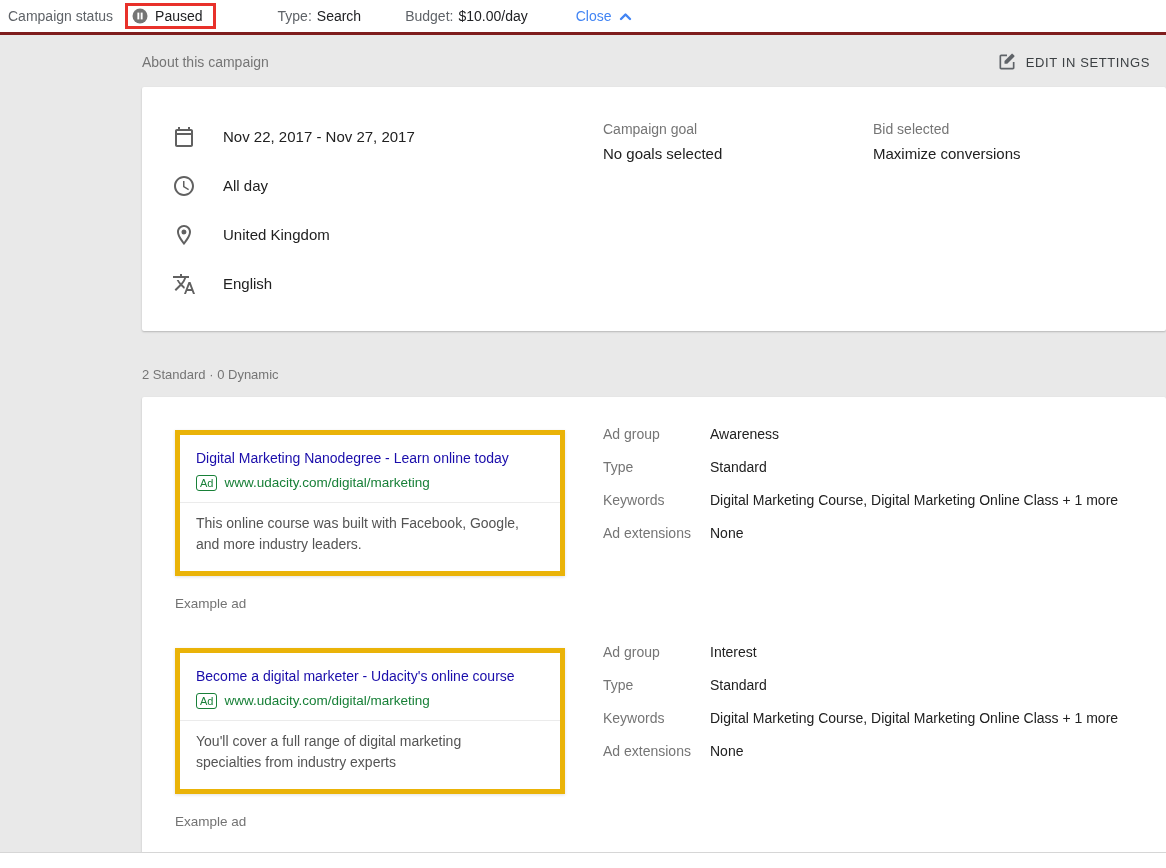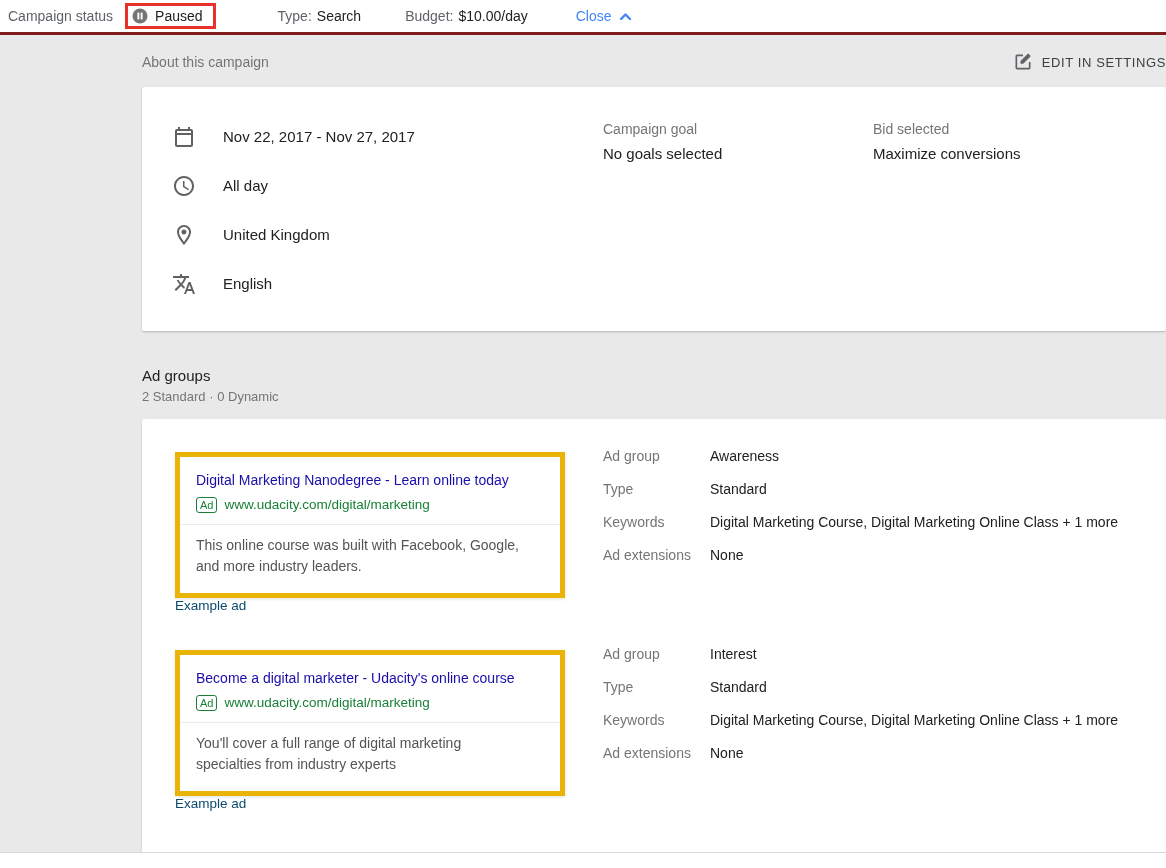--- a/index.html
+++ b/index.html
@@ -34,21 +34,21 @@
     gap: 7px; cursor: pointer; text-decoration: none; font-size: 14px;
   }
   .close-link svg { display: block; }
 
   
   .content { position: absolute; top: 36px; left: 0; right: 0; bottom: 16px; overflow: hidden; }
   .inner { margin-left: 142px; width: 1024px; }
 
   .about-header {
     display: flex; justify-content: space-between; align-items: center;
-    margin-top: 16px; padding-right: 0; gap: 17px;
+    margin-top: 16px; padding-right: 16px; gap: 17px;
   }
   .section-title { color: #757575; font-size: 14px; }
   .edit-btn {
     display: flex; align-items: center; gap: 9px; background: none; border: none;
     color: #3c4043; font-size: 13px; letter-spacing: .6px; font-weight: 500;
     cursor: pointer; padding: 0; font-family: "Liberation Sans", sans-serif;
   }
   .edit-btn svg { display: block; fill: #5f6368; }
 
   .card { background: #fff; border-radius: 2px; box-shadow: 0 1px 2px rgba(0,0,0,.22); }
@@ -77,21 +77,21 @@
   }
   .ad-title { color: #1a0dab; font-size: 14px; line-height: 1.55; display: block; cursor: pointer; text-decoration: none; }
   .ad-url-row { display: flex; align-items: center; gap: 7px; margin-top: 5px; }
   .ad-badge {
     border: 1px solid #188038; color: #188038; border-radius: 3px;
     font-size: 11px; line-height: 14px; padding: 0 3px; flex-shrink: 0;
   }
   .ad-url { color: #188038; font-size: 13.5px; }
   .ad-divider { border-top: 1px solid #ebebeb; margin: 11px -16px 10px; }
   .ad-desc { color: #545454; font-size: 14px; line-height: 1.55; max-width: 332px; }
-  .example-caption { color: #0c4a6e; font-size: 13.5px; }
+  .example-caption { color: #737373; font-size: 13.5px; margin-top: 20px; }
 
   .detail-col { margin-left: 38px; margin-top: -6px; flex: 1; }
   .detail-row { display: flex; margin-bottom: 13px; font-size: 14px; line-height: 20px; }
   .detail-label { width: 107px; flex-shrink: 0; color: #757575; }
   .detail-value { color: #212121; max-width: 412px; }
 
   .bottom-strip {
     position: absolute; left: 0; right: 0; bottom: 0; height: 16px;
     background: #fff; border-top: 1px solid #d6d6d6; z-index: 5;
   }
@@ -193,21 +193,20 @@
           <div class="col-label">Campaign goal</div>
           <div class="col-value">No goals selected</div>
         </div>
         <div class="bid-col">
           <div class="col-label">Bid selected</div>
           <div class="col-value">Maximize conversions</div>
         </div>
       </section>
 
       <div class="adgroups-header">
-        <div class="adgroups-title">Ad groups</div>
         <div class="adgroups-sub">2 Standard · 0 Dynamic</div>
       </div>
 
       <section class="card adgroups-card">
 
         <div class="entry">
           <div class="ad-col">
             <div class="ad-preview">
               <a class="ad-title">Digital Marketing Nanodegree - Learn online today</a>
               <div class="ad-url-row">

